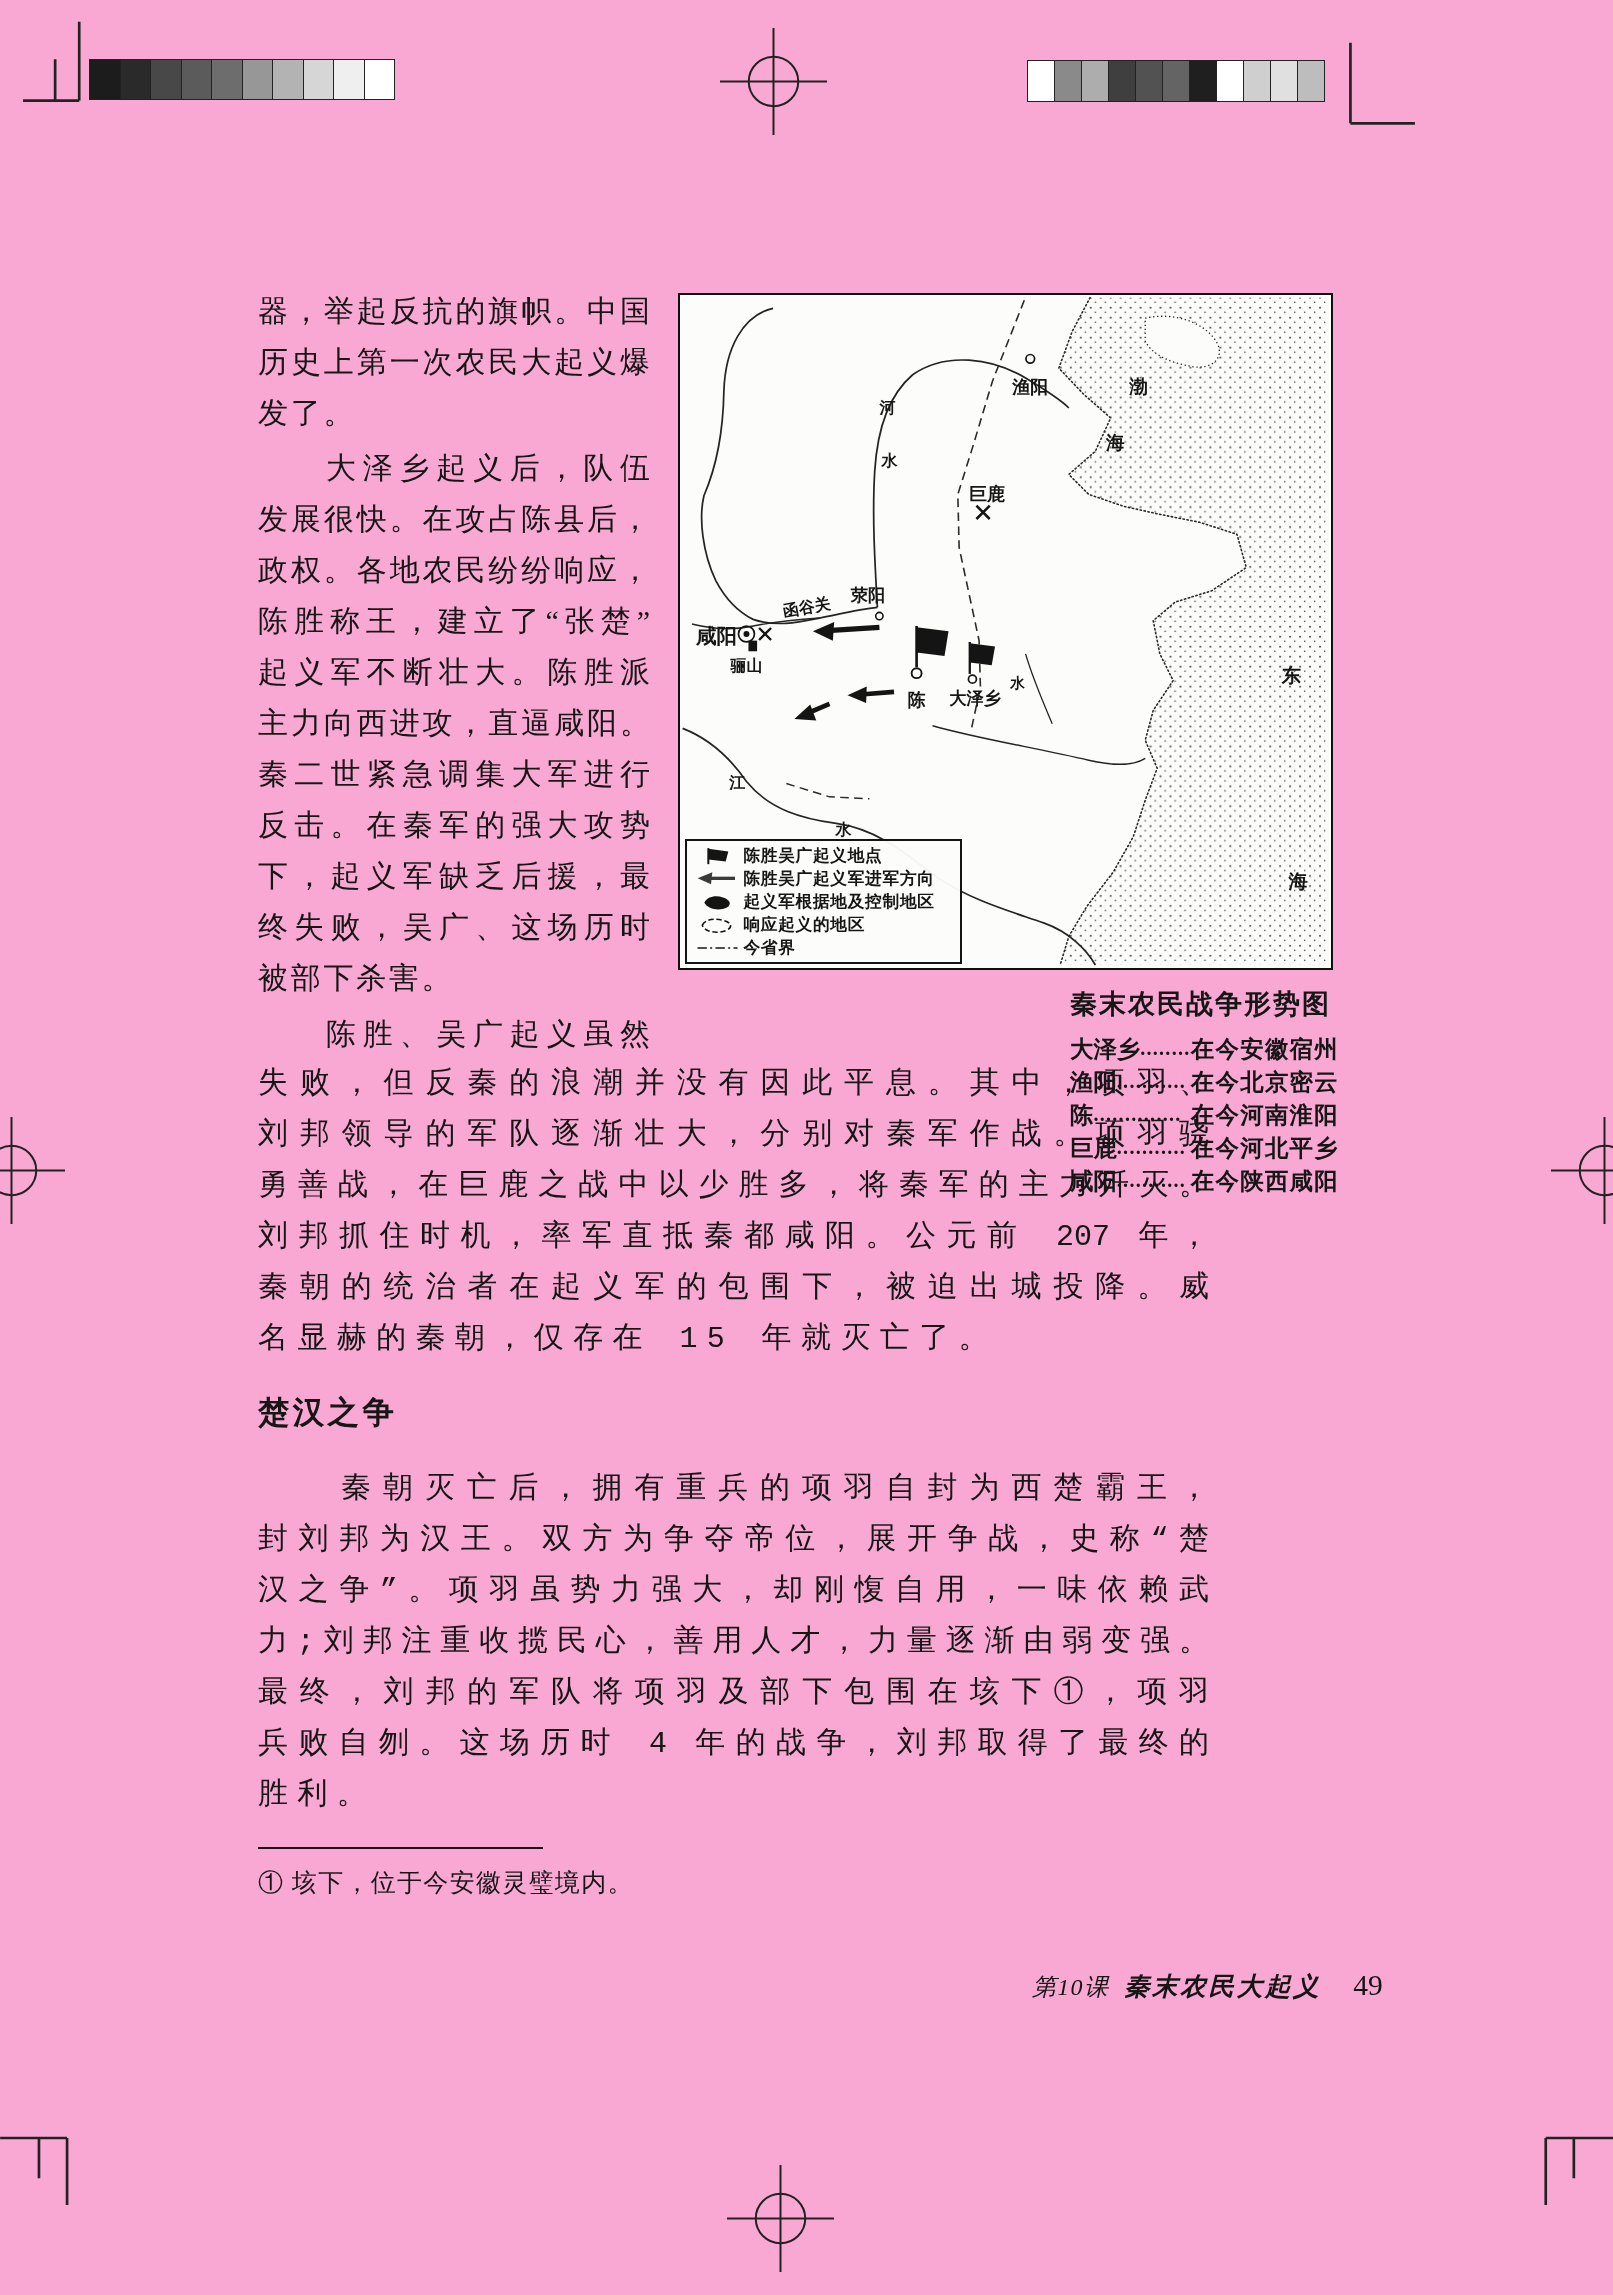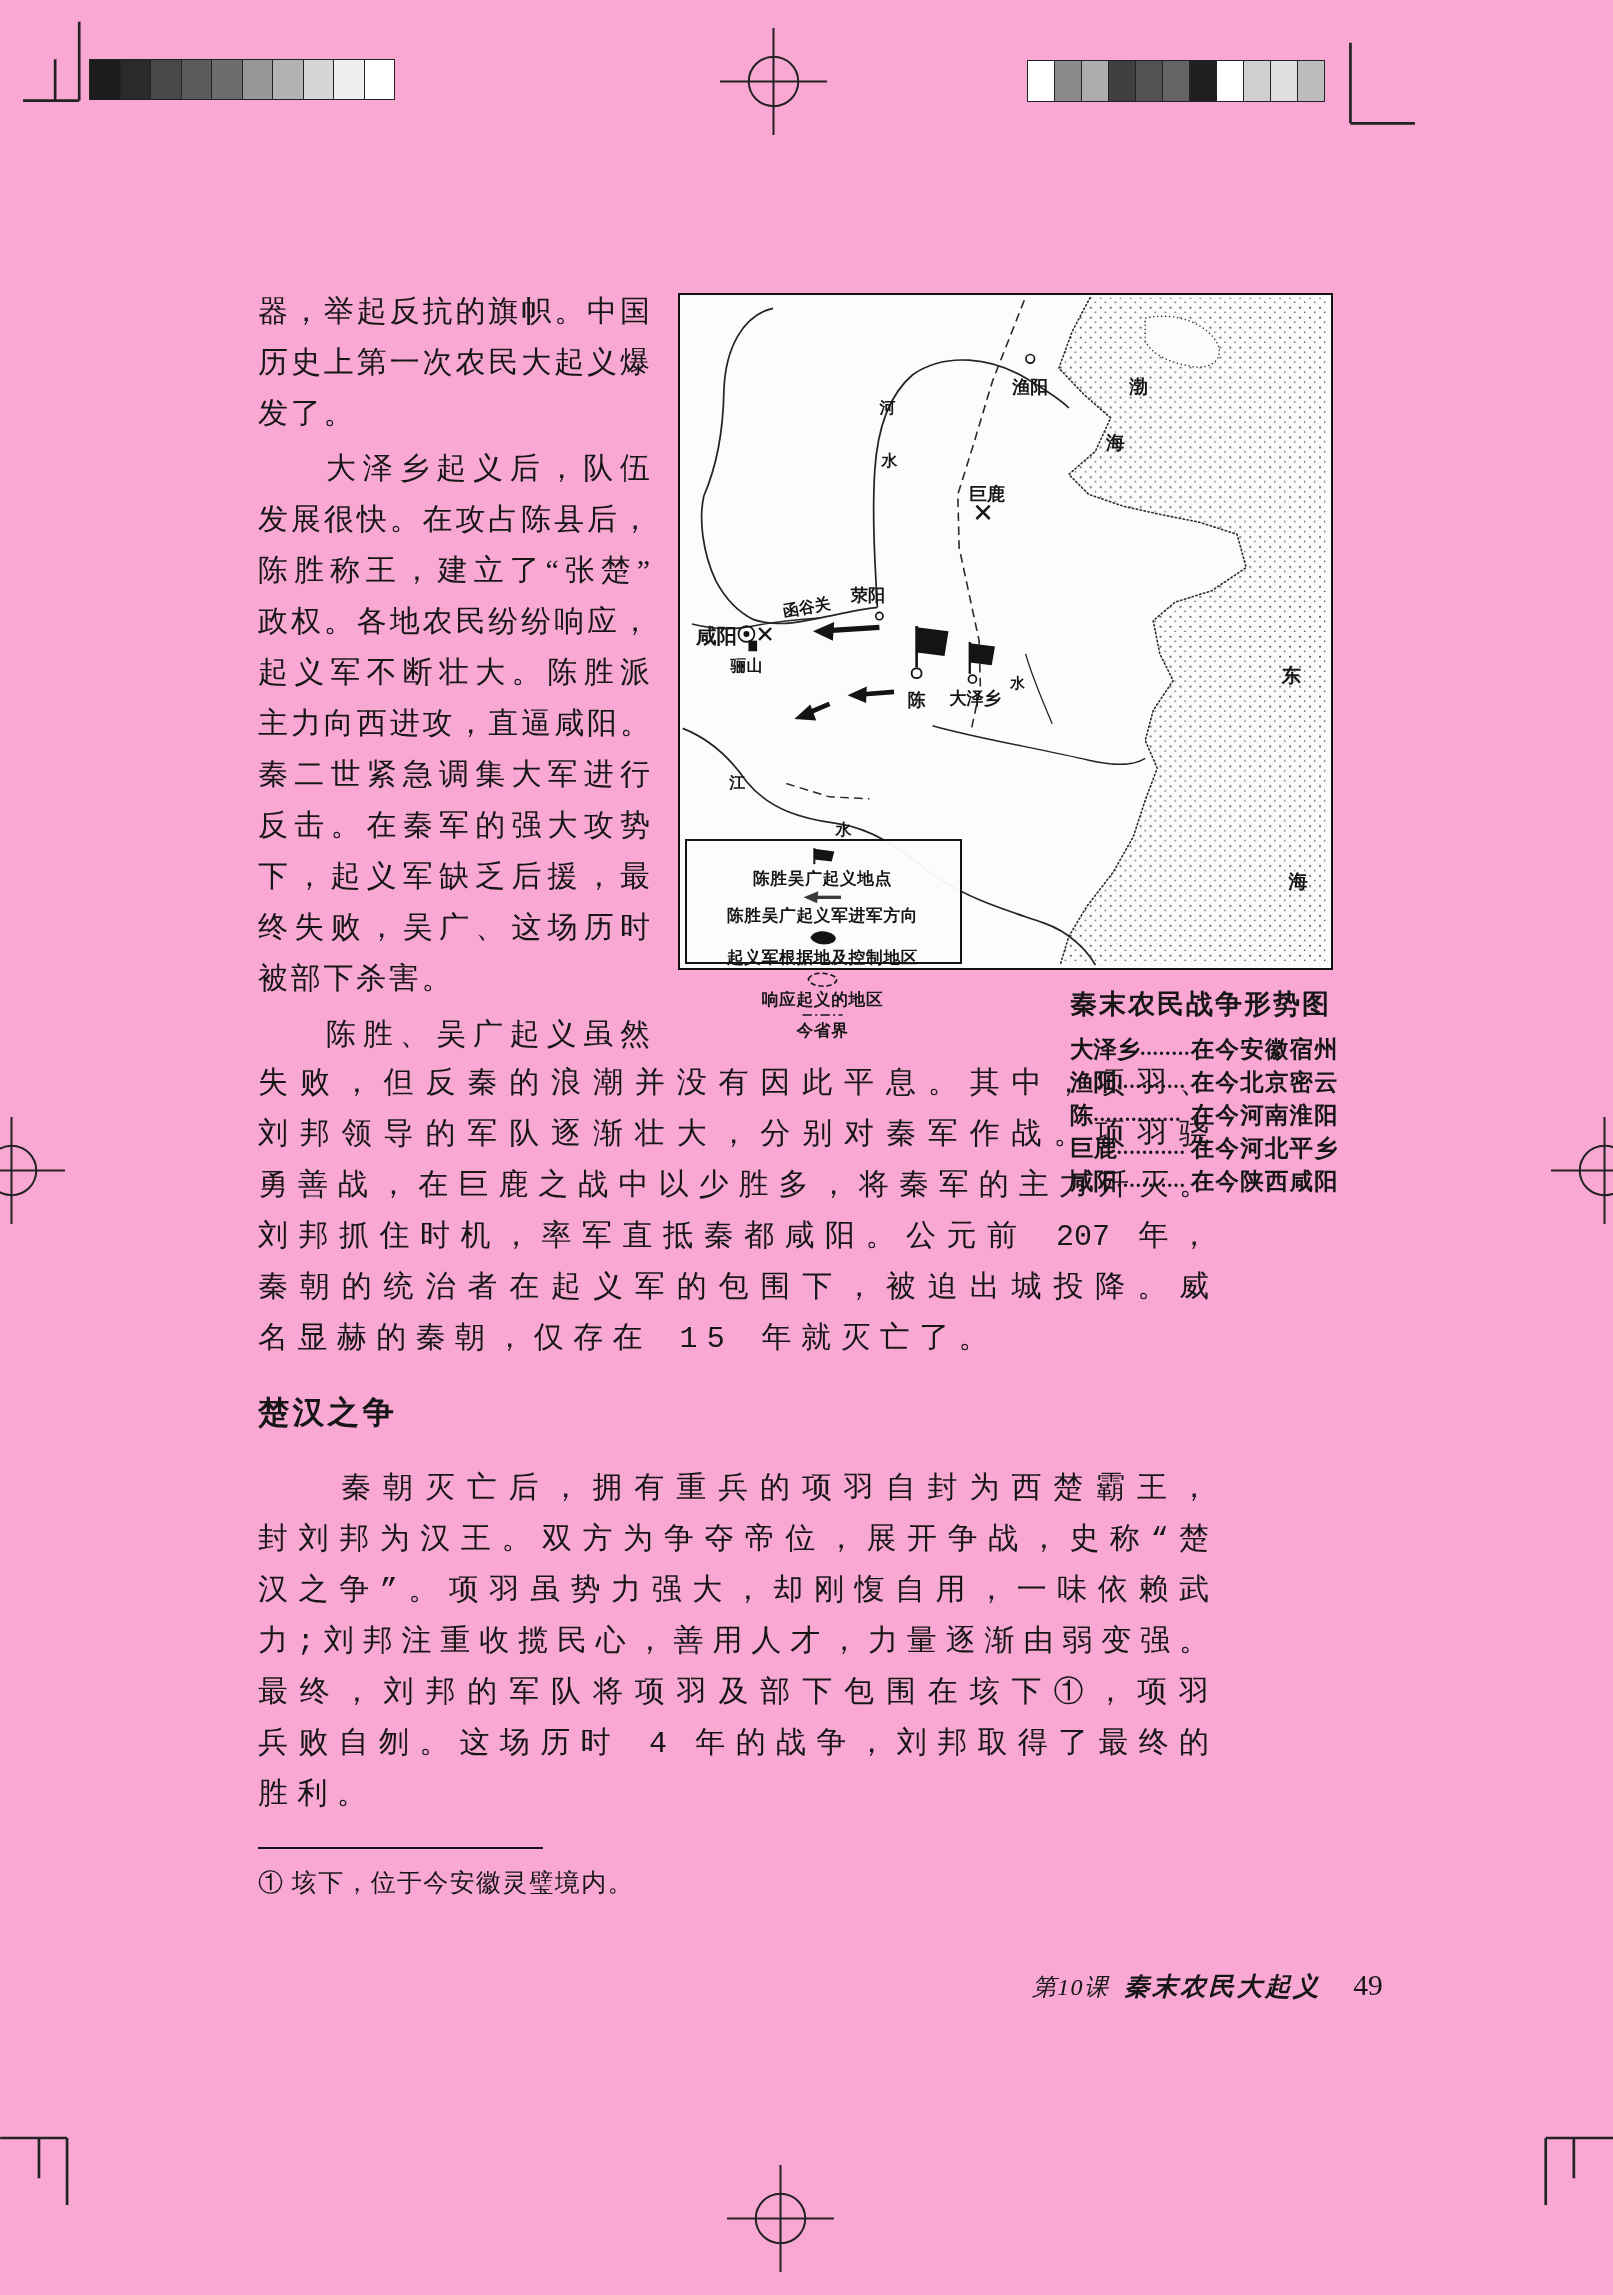--- a/index.html
+++ b/index.html
@@ -33,21 +33,21 @@
   .footer .pageno{font-size:29.5px;margin-left:32px;font-style:normal;}
 
   
   .figure{position:absolute;left:678px;top:293px;width:655px;height:677px;
           border:2px solid #101010;box-sizing:border-box;background:#fcfcfa;}
   .figure svg.mapsvg{position:absolute;left:0;top:0;}
   .mapsvg text{font-family:"Liberation Serif","DejaVu Serif",serif;fill:#161616;font-weight:600;}
   .legend{position:absolute;left:5.4px;top:544px;width:277px;height:125px;border:2px solid #141414;
           box-sizing:border-box;background:rgba(252,252,250,.96);
           display:grid;grid-template-rows:repeat(5,1fr);padding:2.7px 6.7px 2.7px 4px;}
-  .legend .lrow{display:flex;align-items:center;flex-direction:column;}
+  .legend .lrow{display:flex;align-items:center;}
   .legend .sym{width:52px;display:flex;justify-content:center;align-items:center;flex:none;}
   .legend .ltext{font-size:16.7px;font-weight:600;letter-spacing:0.7px;white-space:nowrap;}
 
   .map-caption{position:absolute;left:1070px;top:986px;font-size:27px;font-weight:700;letter-spacing:2px;}
   .gazetteer{position:absolute;left:1070px;top:1033px;width:269px;}
   .gazetteer .grow{display:flex;align-items:baseline;height:33px;font-size:23.4px;font-weight:600;}
   .gazetteer .dots{font-size:20px;letter-spacing:1.3px;position:relative;top:-2px;overflow:hidden;white-space:nowrap;flex:1;}
   .gazetteer .loc{margin-left:auto;white-space:nowrap;letter-spacing:1.3px;}
 </style>
 </head>
@@ -111,22 +111,22 @@
 
   <div class="tblock narrow" style="left:258px;top:285px">
     <div class="tline">器，举起反抗的旗帜。中国</div>
     <div class="tline">历史上第一次农民大起义爆</div>
     <div class="tline end">发了。</div>
   </div>
 
   <div class="tblock narrow" style="left:258px;top:442px">
     <div class="tline ind">大泽乡起义后，队伍</div>
     <div class="tline">发展很快。在攻占陈县后，</div>
+    <div class="tline">政权。各地农民纷纷响应，</div>
     <div class="tline">陈胜称王，建立了“张楚”</div>
-    <div class="tline">政权。各地农民纷纷响应，</div>
     <div class="tline">起义军不断壮大。陈胜派</div>
     <div class="tline">主力向西进攻，直逼咸阳。</div>
     <div class="tline">秦二世紧急调集大军进行</div>
     <div class="tline">反击。在秦军的强大攻势</div>
     <div class="tline">下，起义军缺乏后援，最</div>
     <div class="tline">终失败，吴广、这场历时</div>
     <div class="tline end">被部下杀害。</div>
   </div>
 
   <div class="tblock narrow" style="left:258px;top:1008px">

